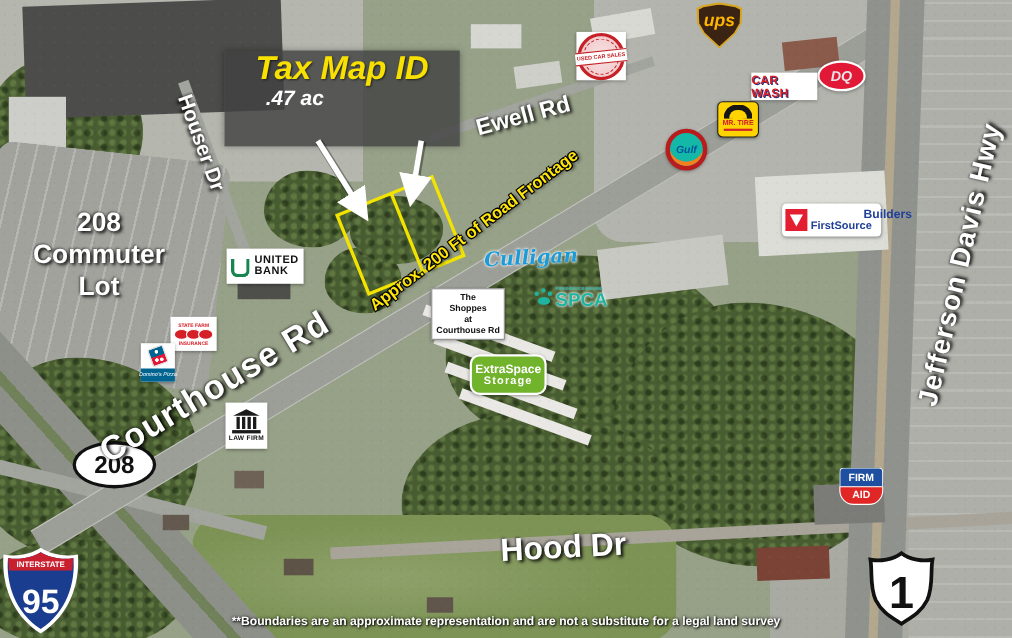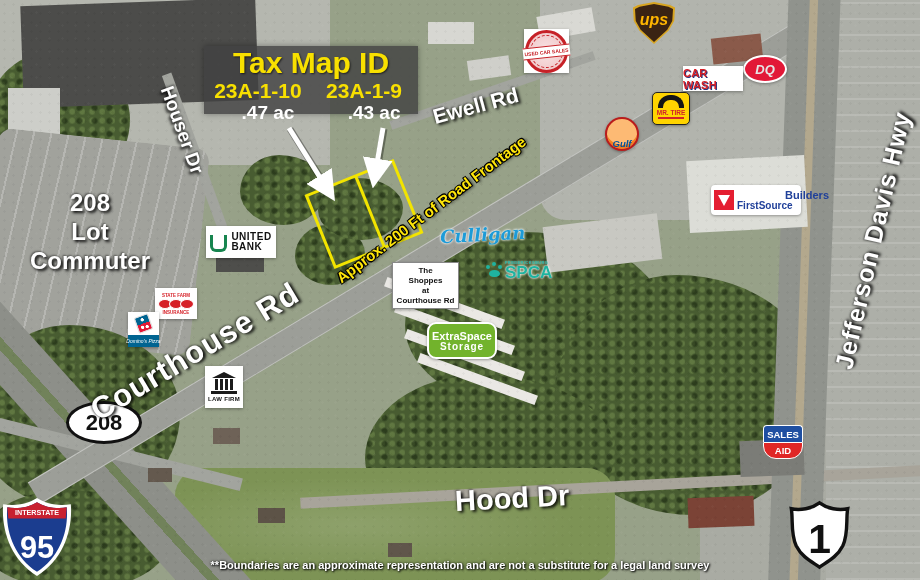--- a/index.html
+++ b/index.html
@@ -63,22 +63,22 @@
      background-image:radial-gradient(rgba(0,0,0,.06) 1px, transparent 1.4px),
                       radial-gradient(rgba(255,255,255,.05) 1px, transparent 1.4px);
      background-size:9px 9px,13px 13px;background-position:0 0,4px 6px;}
   
   .lbl{color:#fff;font-weight:bold;text-shadow:2px 2px 3px rgba(0,0,0,.9),-1px -1px 2px rgba(0,0,0,.45);
        white-space:nowrap;z-index:25;}
   #parcels{left:316px;top:174px;width:90px;height:74px;transform:rotate(-22deg);
      border:3px solid #f2e400;z-index:20;}
   #parcelDivider{position:absolute;left:55%;top:-2px;bottom:-2px;width:3px;background:#f2e400;}
   #arrows{left:0;top:0;z-index:40;pointer-events:none;}
-  #taxBox{left:204px;top:46px;width:214px;height:68px;background:rgba(66,66,66,.82);z-index:30;
-     box-shadow:0 0 6px rgba(0,0,0,.35);}
+  #taxBox{left:204px;top:46px;width:214px;height:87px;background:rgba(66,66,66,.82);z-index:30;
+     box-shadow:0 0 6px rgba(0,0,0,.35);font-style:italic;}
   .taxTitle{font-size:30px;font-weight:bold;color:#f8e000;text-align:center;line-height:33px;
      text-shadow:1px 1px 2px rgba(0,0,0,.6);}
   .taxRow{display:flex;justify-content:space-between;padding:0 5px;}
   .taxCol{width:48%;text-align:center;}
   .taxId{font-size:21px;color:#f8e000;font-weight:bold;line-height:23px;}
   .taxArea{font-size:19px;color:#fff;font-weight:bold;line-height:21px;padding-left:20px;}
   #lblEwell{left:432px;top:94px;transform:rotate(-15deg);font-size:21px;}
   #lblHouser{left:136px;top:119px;transform:rotate(70deg);font-size:19px;}
   #lblCommuter{left:10px;top:188px;width:160px;text-align:center;font-size:24px;line-height:29px;white-space:normal;}
   #lblCourthouse{left:35px;top:334px;width:320px;text-align:center;font-size:31px;font-weight:900;
@@ -110,23 +110,23 @@
      display:flex;align-items:center;justify-content:center;color:#e5e5e5;font-weight:900;font-style:italic;font-size:13px;}
   #carwash{left:683px;top:66px;width:60px;height:25px;background:#fff;display:flex;flex-direction:column;
      align-items:center;justify-content:center;}
   .cw-strip{width:82%;height:3px;background:repeating-linear-gradient(90deg,#26337e 0 3px,transparent 3px 5px);margin-bottom:1px;}
   .cw-text{font-size:11px;font-weight:900;color:#d61f26;text-shadow:1px 1px 0 #26337e;letter-spacing:.2px;line-height:12px;}
   #mrtire{left:652px;top:92px;width:36px;height:31px;background:#ffd400;border-radius:5px;border:1px solid #222;
      display:flex;flex-direction:column;align-items:center;}
   .tire{width:16px;height:8px;border:5px solid #151515;border-bottom:none;border-radius:12px 12px 0 0;margin-top:2px;}
   .mt-text{font-size:6.5px;font-weight:900;color:#d2232a;line-height:7px;margin-top:1px;}
   .mt-sub{width:26px;height:2px;background:#d2232a;margin-top:1px;}
-  #gulf{left:605px;top:117px;width:30px;height:30px;border-radius:50%;background:#fdba74;border:2px solid #b91c1c;
+  #gulf{left:605px;top:117px;width:30px;height:30px;border-radius:50%;background:#14b8a6;border:4px solid #b91c1c;
      box-shadow:inset 0 -5px 0 -1px #f58020,0 1px 3px rgba(0,0,0,.35);
-     display:flex;align-items:flex-end;justify-content:center;font-weight:900;font-style:italic;font-size:9.5px;color:#00539f;}
+     display:flex;align-items:center;justify-content:center;font-weight:900;font-style:italic;font-size:9.5px;color:#00539f;}
   #builders{left:711px;top:185px;width:84px;height:30px;background:#fff;border-radius:4px;
      display:flex;align-items:center;gap:3px;padding:0 3px;}
   .b-sq{width:20px;height:20px;background:#e41e31;display:flex;align-items:center;justify-content:center;flex:none;}
   .b-tri{width:0;height:0;border-left:6px solid transparent;border-right:6px solid transparent;border-top:11px solid #fff;}
   .b-text{display:flex;flex-direction:column;font-weight:bold;color:#20409a;}
   .b-l1{font-size:11px;line-height:11px;padding-left:48px;} .b-l2{font-size:10px;line-height:10px;}
   #ub{left:206px;top:226px;width:70px;height:32px;background:#fff;display:flex;align-items:center;justify-content:center;gap:4px;}
   .ub-u{width:11px;height:14px;border:3.5px solid #17854f;border-top:none;border-radius:0 0 6px 6px;margin-top:2px;flex:none;}
   .ub-text{display:flex;flex-direction:column;font-weight:900;color:#111;justify-content:space-between;}
   .ub-l{font-size:10px;line-height:10px;letter-spacing:.5px;}
@@ -239,36 +239,31 @@
     <line x1="290" y1="129" x2="332" y2="196" stroke="rgba(0,0,0,.35)" stroke-width="7"></line>
     <line x1="384" y1="129" x2="375" y2="182" stroke="rgba(0,0,0,.35)" stroke-width="7"></line>
     <line x1="289" y1="128" x2="331" y2="195" stroke="#ffffff" stroke-width="5" marker-end="url(#ah)"></line>
     <line x1="383" y1="128" x2="374" y2="181" stroke="#ffffff" stroke-width="5" marker-end="url(#ah)"></line>
   </svg>
 
   <div class="abs" id="taxBox">
     <div class="taxTitle">Tax Map ID</div>
     <div class="taxRow">
       <div class="taxCol">
-        <div class="taxId">23A-1-10</div>
         <div class="taxArea">.47 ac</div>
-      </div>
-      <div class="taxCol">
-        <div class="taxId">23A-1-9</div>
-        <div class="taxArea">.43 ac</div>
       </div>
     </div>
   </div>
 
   <div class="abs lbl" id="lblEwell">Ewell Rd</div>
   <div class="abs lbl" id="lblHouser">Houser Dr</div>
   <div class="abs lbl" id="lblCommuter">
     <div>208</div>
+    <div>Commuter</div>
     <div>Lot</div>
-    <div>Commuter</div>
   </div>
   <div class="abs lbl" id="lblCourthouse">Courthouse Rd</div>
   <div class="abs" id="lblFrontage">Approx. 200 Ft of Road Frontage</div>
   <div class="abs lbl" id="lblHood">Hood Dr</div>
   <div class="abs lbl" id="lblJefferson">Jefferson Davis Hwy</div>
   <div class="abs" id="lblDisclaimer">**Boundaries are an approximate representation and are not a substitute for a legal land survey</div>
 
   <div class="abs" id="sh208">
     <span>208</span>
   </div>
@@ -384,17 +379,17 @@
       <span class="spca-main">SPCA</span>
     </div>
   </div>
 
   <div class="abs logo" id="esx">
     <span class="esx-l1">ExtraSpace</span>
     <span class="esx-l2">Storage</span>
   </div>
 
   <div class="abs" id="ra">
-    <div class="ra-top">SALES</div>
+    <div class="ra-top">FIRM</div>
     <div class="ra-bot">AID</div>
   </div>
 
 </div>
 
 </body></html>

